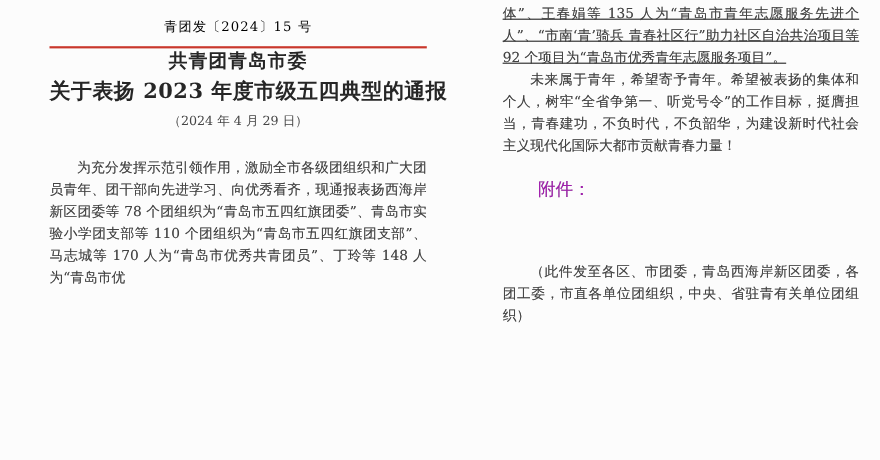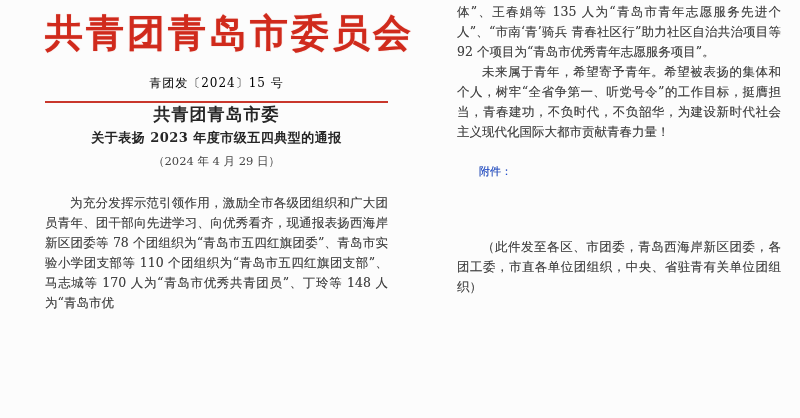--- a/index.html
+++ b/index.html
@@ -46,22 +46,22 @@
   }
   .doc-title-1 {
     text-align: center;
     font-size: 17px;
     font-weight: 700;
     color: #262626;
     letter-spacing: 1px;
   }
   .doc-title-2 {
     margin-top: 3px;
-    text-align: center;
-    font-size: 13px;
+    text-align: left;
+    font-size: 19px;
     font-weight: 700;
     color: #262626;
     letter-spacing: 0.5px;
     white-space: nowrap;
   }
   .date-line {
     margin-top: 7px;
     text-align: center;
     font-size: 11.5px;
     color: #454545;
@@ -74,30 +74,30 @@
   .para {
     margin: 0;
     font-size: 12.5px;
     line-height: 20px;
     text-align: justify;
     text-justify: inter-ideograph;
     text-indent: 2em;
     color: #424242;
     text-shadow: 0 0 0.5px rgba(70,70,70,0.5);
   }
-  .para.no-indent { text-indent: 0; }
+  .para.no-indent { text-indent: 0; text-decoration: underline; }
 
   
   #page2 .body-text { margin-top: 2px; }
   .attachments {
     margin-top: 20px;
     display: flex;
-    font-size: 11px;
+    font-size: 16px;
     line-height: 20.3px;
-    color: #1d4ed8;
+    color: #a21caf;
     text-shadow: 0 0 0.5px rgba(70,70,70,0.5);
   }
   .attachments .att-label {
     white-space: nowrap;
     padding-left: 2em;
   }
   .attachments ol {
     margin: 0;
     padding: 0;
     list-style: none;
@@ -110,21 +110,20 @@
     text-justify: inter-ideograph;
     text-indent: 2em;
     color: #424242;
     text-shadow: 0 0 0.5px rgba(70,70,70,0.5);
   }
 </style>
 </head>
 <body>
 
 <div class="page" id="page1">
-  <div class="red-header" id="red-header" style="color: rgb(208, 42, 28);">共青团青岛市委员会</div>
 
   <div class="doc-number">青团发〔2024〕15 号</div>
 
   <div class="red-divider" id="red-divider" style="background: rgb(201, 55, 44);"></div>
 
   <div class="doc-title-1">共青团青岛市委</div>
 
   <div class="doc-title-2">关于表扬 2023 年度市级五四典型的通报</div>
 
   <div class="date-line">（2024 年 4 月 29 日）</div>

